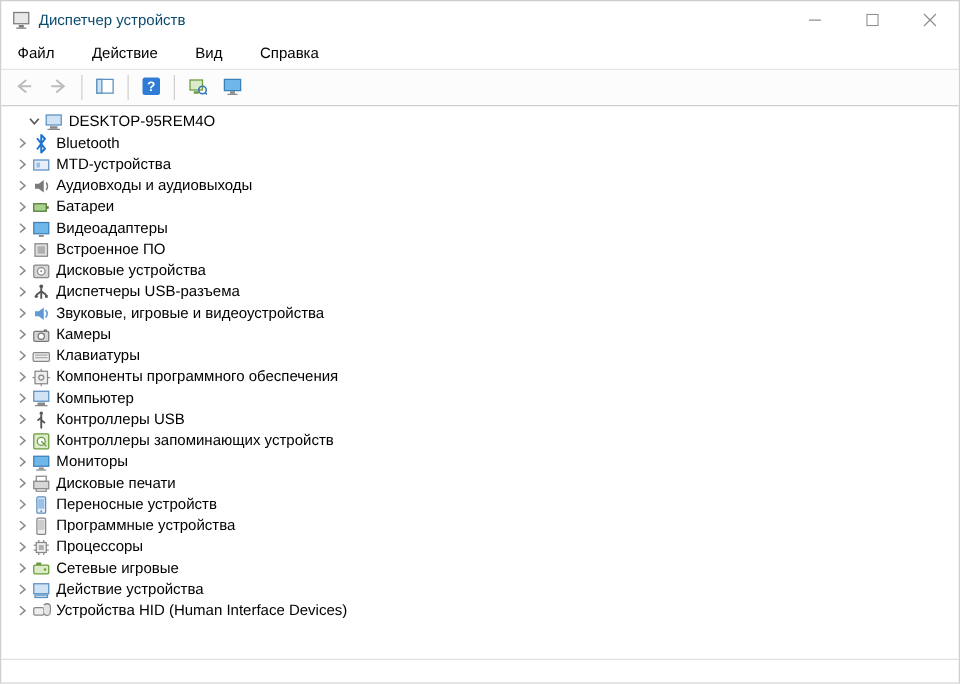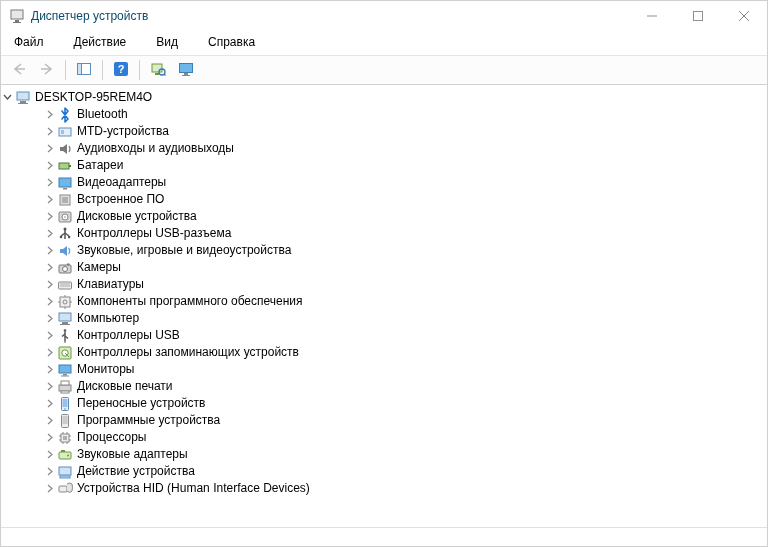--- a/index.html
+++ b/index.html
@@ -16,22 +16,22 @@
   .tool-btn{width:24px;height:24px;display:flex;align-items:center;justify-content:center;margin:0 1px;border:1px solid transparent;border-radius:2px;}
   .tool-btn.disabled{opacity:.45;}
   .tool-sep{width:1px;height:20px;background:#d0d0d0;margin:0 4px;}
   .content{flex:1;overflow:auto;padding:4px 0 4px 0;}
   .tree{font-size:12px;line-height:17px;}
   .row{display:flex;align-items:center;height:17px;white-space:nowrap;}
   .row .expander{width:12px;height:12px;margin-right:2px;display:flex;align-items:center;justify-content:center;color:#6b6b6b;}
   .row .expander svg{width:9px;height:9px;}
   .row .dev-icon{width:16px;height:16px;margin-right:4px;display:flex;align-items:center;justify-content:center;}
   .row .label{padding-right:8px;}
-  .root-row{padding-left:0;}
-  .child-row{padding-left:40px;}
+  .root-row{padding-left:20px;}
+  .child-row{padding-left:8px;}
   .child-row .expander{margin-left:2px;}
   .statusbar{height:18px;border-top:1px solid #e0e0e0;}
   
 </style>
 </head>
 <body>
 <div class="window">
 
 <div class="titlebar">
   <span class="app-icon">
@@ -226,21 +226,21 @@
             <span class="expander">
               <svg viewBox="0 0 9 9">
                 <path d="M3 1 L7 4.5 L3 8" fill="none" stroke="#888" stroke-width="1.2"></path>
               </svg>
             </span>
             <span class="dev-icon">
               <svg viewBox="0 0 16 16">
                 <use href="#i-usb-hub"></use>
               </svg>
             </span>
-            <span class="label">Контроллеры USB-разъема</span>
+            <span class="label">Диспетчеры USB-разъема</span>
           </div>
           <div class="row child-row">
             <span class="expander">
               <svg viewBox="0 0 9 9">
                 <path d="M3 1 L7 4.5 L3 8" fill="none" stroke="#888" stroke-width="1.2"></path>
               </svg>
             </span>
             <span class="dev-icon">
               <svg viewBox="0 0 16 16">
                 <use href="#i-sound"></use>
@@ -395,21 +395,21 @@
             <span class="expander">
               <svg viewBox="0 0 9 9">
                 <path d="M3 1 L7 4.5 L3 8" fill="none" stroke="#888" stroke-width="1.2"></path>
               </svg>
             </span>
             <span class="dev-icon">
               <svg viewBox="0 0 16 16">
                 <use href="#i-network"></use>
               </svg>
             </span>
-            <span class="label">Звуковые адаптеры</span>
+            <span class="label">Сетевые игровые</span>
           </div>
           <div class="row child-row">
             <span class="expander">
               <svg viewBox="0 0 9 9">
                 <path d="M3 1 L7 4.5 L3 8" fill="none" stroke="#888" stroke-width="1.2"></path>
               </svg>
             </span>
             <span class="dev-icon">
               <svg viewBox="0 0 16 16">
                 <use href="#i-system"></use>

